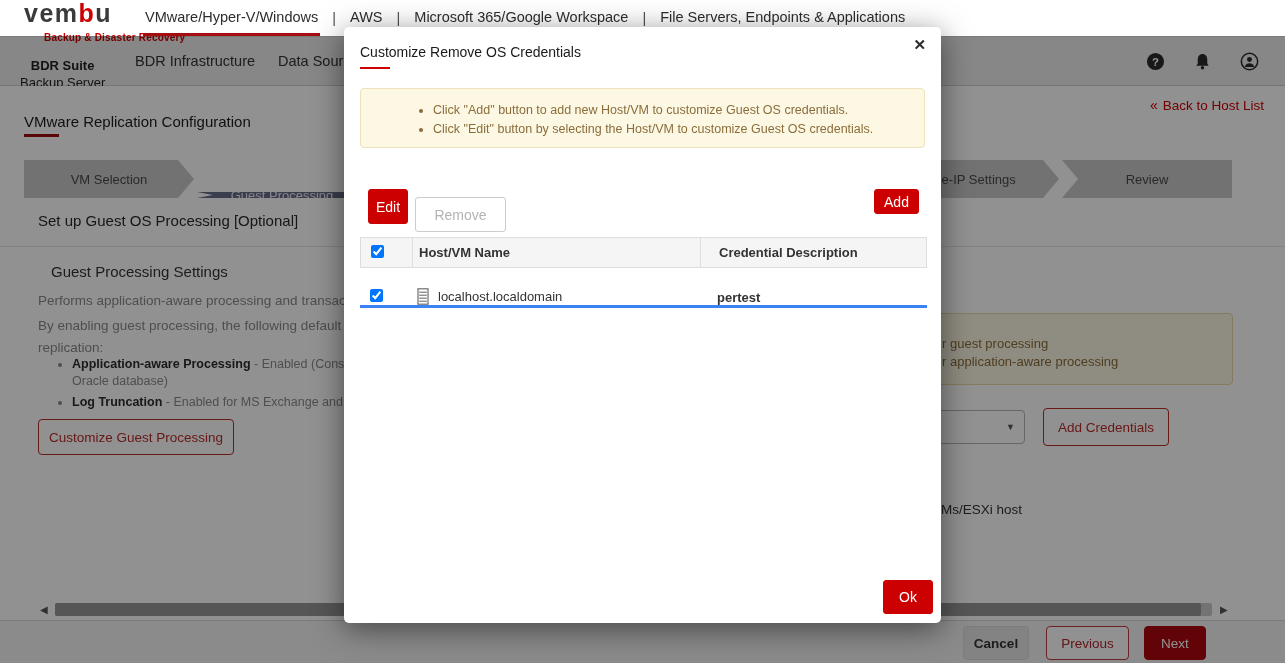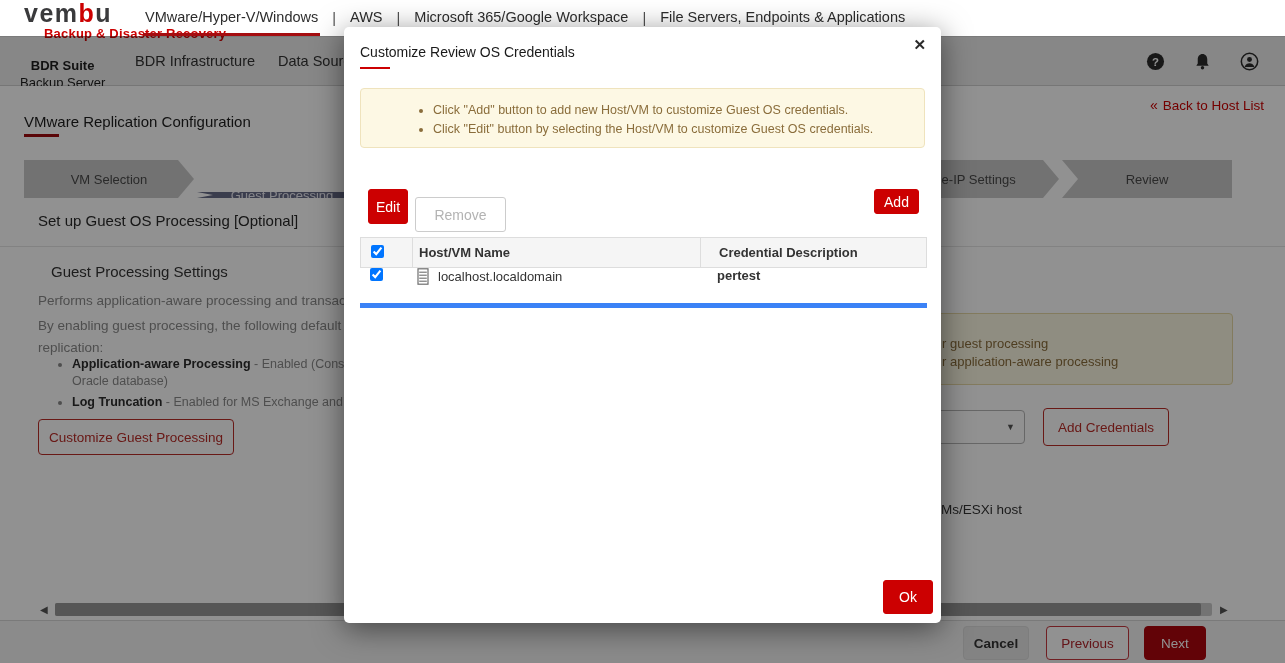--- a/index.html
+++ b/index.html
@@ -4,21 +4,21 @@
 <style>
   * { margin:0; padding:0; box-sizing:border-box; }
   body { font-family:"Liberation Sans", sans-serif; background:#fff; }
   .screen { position:relative; width:1285px; height:663px; overflow:hidden; background:#84cc16; }
 
   
   .topbar { position:absolute; top:0; left:0; width:100%; height:36px; background:#fff; z-index:10; }
   .logo { position:absolute; left:24px; top:1px; line-height:1; cursor:pointer; }
   .logo-text { font-size:25px; font-weight:bold; letter-spacing:1.5px; color:#3a3a3c; }
   .logo-accent { color:#cc0001; }
-  .logo-tag { display:block; font-size:13px; font-weight:bold; color:#cc0001; margin-top:1px; letter-spacing:.2px;padding-left:20px; }
+  .logo-tag { display:block; font-size:10px; font-weight:bold; color:#cc0001; margin-top:7px; letter-spacing:.2px;padding-left:20px; }
   .top-nav { position:absolute; left:143px; top:0; height:36px; display:flex; align-items:center; font-size:14.5px; color:#2d2d2d; }
   .top-nav .nav-item { height:36px; display:flex; align-items:center; padding:0 2px; border-bottom:3px solid transparent; cursor:pointer; white-space:nowrap; }
   .top-nav .nav-item.active { border-bottom-color:#a50d10; }
   .top-nav .sep { margin:0 12px; color:#4d4d4d; }
 
   
   .subbar { position:absolute; top:36px; left:0; width:100%; height:50px; background:#ededed; border-top:1px solid #d9d9d9; border-bottom:1px solid #cfcfcf; }
   .suite { position:absolute; left:20px; top:20px; text-align:center; font-size:13px; color:#1f1f1f; line-height:17px; cursor:pointer; }
   .suite .l1 { font-weight:bold; }
   .subnav-item { position:absolute; top:0; height:48px; display:flex; align-items:center; font-size:14.5px; color:#333; cursor:pointer; white-space:nowrap; }
@@ -80,21 +80,21 @@
   .modal-title-underline { position:absolute; left:16px; top:40px; width:30px; height:2px; background:#cc0001; }
   .modal-info { position:absolute; left:16px; top:61px; width:565px; height:60px; background:#fdf8e4; border:1px solid #efe3bd; border-radius:4px; }
   .modal-info ul { margin:12px 0 0 72px; font-size:12.5px; color:#8a6d3b; line-height:19px; }
   .btn-red { background:#cc0001; border:1px solid #cc0001; color:#fff; border-radius:3px; font-size:14px; cursor:pointer; font-family:inherit; }
   .edit-btn { position:absolute; left:24px; top:162px; width:40px; height:35px; }
   .remove-btn { position:absolute; left:71px; top:170px; width:91px; height:35px; background:#fff; border:1px solid #ccc; color:#b3b3b3; border-radius:3px; font-size:14px; font-family:inherit; cursor:default; }
   .add-btn { position:absolute; left:530px; top:162px; width:45px; height:25px; }
 
   .cred-table { position:absolute; left:16px; top:210px; width:567px; font-size:13px; color:#333; }
   .thead { display:flex; background:#f5f5f5; border:1px solid #ddd; height:31px; align-items:center; font-weight:bold; }
-  .trow { display:flex; height:40px; align-items:flex-start; border-bottom:5px solid #3b82f6; }
+  .trow { display:flex; height:40px; align-items:flex-end; border-bottom:3px solid #3b82f6; }
   .col-check { width:51px; padding-left:10px; }
   .col-name { width:288px; padding-left:6px; display:flex; align-items:center; gap:9px; }
   .col-cred { flex:1; padding-left:18px; }
   .thead .col-name { border-left:1px solid #ddd; align-self:stretch; align-items:center; }
   .thead .col-cred { border-left:1px solid #ddd; align-self:stretch; display:flex; align-items:center; }
   .trow .col-cred { font-weight:bold; }
   .host-icon svg { display:block; }
   .ok-btn { position:absolute; left:539px; top:553px; width:50px; height:34px; }
 </style>
 </head>
@@ -197,21 +197,21 @@
   <footer class="footbar">
     <button class="cancel-btn">Cancel</button>
     <button class="previous-btn">Previous</button>
     <button class="next-btn">Next</button>
   </footer>
 
   <div class="dim"></div>
 
   <div class="modal">
     <span class="modal-close">✕</span>
-    <div class="modal-title">Customize Review OS Credentials</div>
+    <div class="modal-title">Customize Remove OS Credentials</div>
     <div class="modal-title-underline"></div>
 
     <div class="modal-info">
       <ul>
         <li>Click "Add" button to add new Host/VM to customize Guest OS credentials.</li>
         <li>Click "Edit" button by selecting the Host/VM to customize Guest OS credentials.</li>
       </ul>
     </div>
 
     <button class="btn-red edit-btn">Edit</button>

